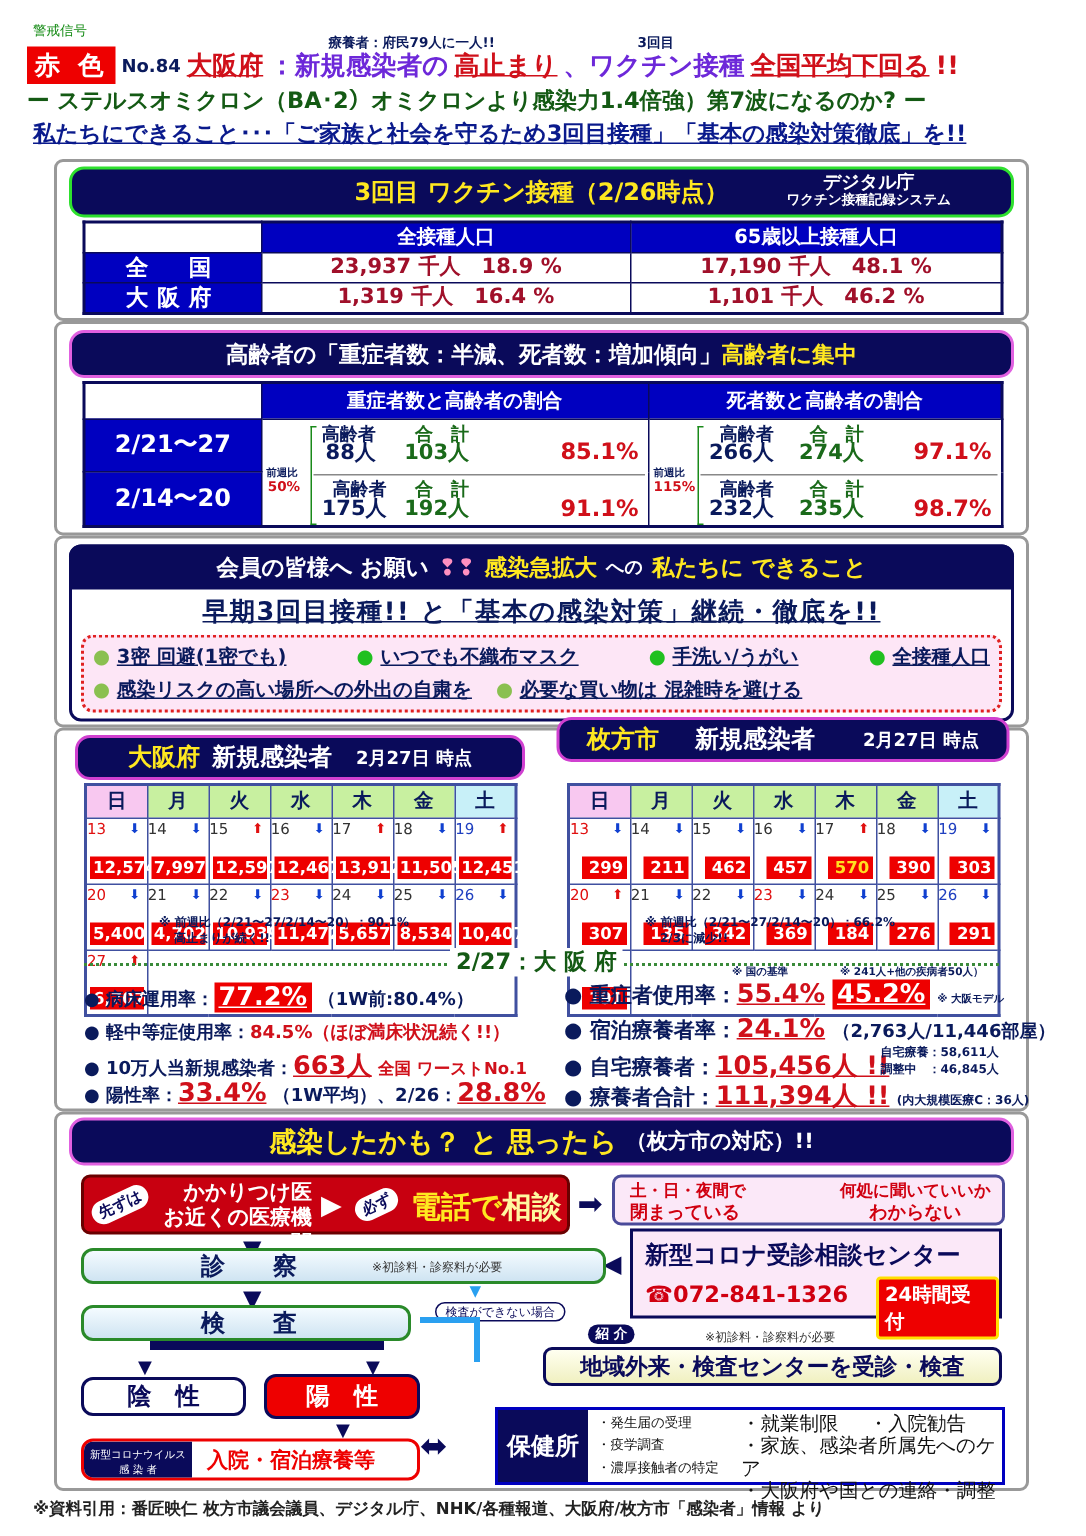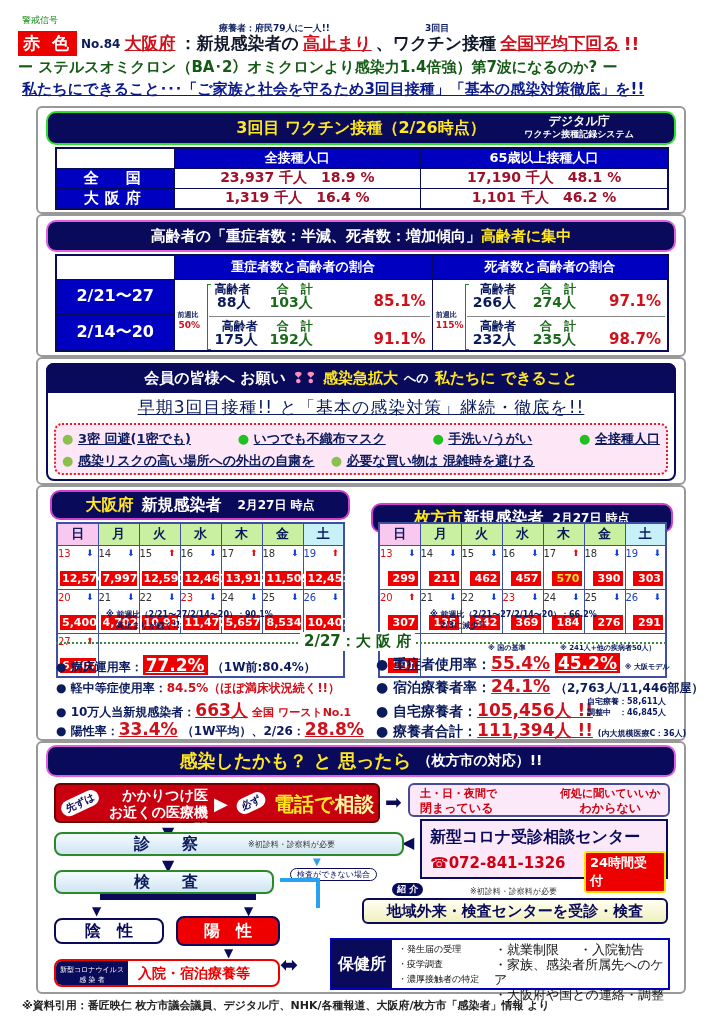--- a/index.html
+++ b/index.html
@@ -5,21 +5,21 @@
 *{box-sizing:border-box;margin:0;padding:0}
 body{width:724px;height:1024px;background:#fff;font-family:"DejaVu Sans","Liberation Sans",sans-serif;position:relative;overflow:hidden;color:#0a1a5c}
 .abs{position:absolute}
 .hdr-top{left:22px;top:14px;font-size:9px;color:#138a13;font-weight:normal}
 .hdr-note1{left:219px;top:22px;font-size:9px;color:#0a1a5c;font-weight:bold}
 .hdr-note2{left:425px;top:22px;font-size:9px;color:#0a1a5c;font-weight:bold}
 .hdr-row1{left:18px;top:31px;display:flex;align-items:center;gap:4px;font-weight:bold;white-space:nowrap}
 .redbadge{background:#e00;color:#fff;font-size:17px;padding:1px 5px;letter-spacing:3px}
 .no{font-size:12px;color:#0a1a5c}
 .r1-osaka{font-size:17px;color:#d0101a;text-decoration:underline}
-.r1-t{font-size:17px;color:#0f172a}
+.r1-t{font-size:17px;color:#6d28d9}
 .r1-red{font-size:17px;color:#d0101a;text-decoration:underline}
 .hdr-row2{left:18px;top:58px;font-size:15px;font-weight:bold;color:#145a14;white-space:nowrap}
 .hdr-row3{left:22px;top:80px;font-size:15px;font-weight:bold;color:#0a1a8c;text-decoration:underline;white-space:nowrap}
 .frame{position:absolute;left:36px;width:650px;border:2px solid #999;border-radius:6px}
 .navybar{position:absolute;background:#0a0a5a;border-radius:10px;color:#fff;font-weight:bold;display:flex;align-items:center;justify-content:center}
 .tbl{position:absolute;border:2px solid #0a0a5a;border-collapse:collapse}
 .tbl td{border:1px solid #0a0a5a;text-align:center;font-weight:bold}
 .th{background:#0000c0;color:#fff;font-size:13px}
 .rowh{background:#0000c0;color:#fff;font-size:15px;letter-spacing:6px}
 .val{color:#a0102a;font-size:14px}
@@ -136,21 +136,21 @@
 
 <div class="frame" style="top:357px;height:128px"></div>
 <div class="abs" style="left:46px;top:363px;width:630px;height:118px;border:2px solid #0a0a5a;border-radius:8px;background:#fff"></div>
 <div class="navybar" style="left:46px;top:363px;width:630px;height:30px;border-radius:8px 8px 0 0;font-size:15px;gap:6px">
   <span>会員の皆様へ お願い</span>
   <span style="color:#ff90c0">❢❢</span>
   <span style="color:#ffe820">感染急拡大</span>
   <span style="font-size:12px">への</span>
   <span style="color:#ffe820">私たちに できること</span>
 </div>
-<div class="abs" style="left:46px;top:396px;width:630px;text-align:center;font-size:17px;font-weight:normal;color:#0a1a5c;text-decoration:underline;letter-spacing:1px">早期3回目接種!! と「基本の感染対策」継続・徹底を!!</div>
+<div class="abs" style="left:46px;top:396px;width:630px;text-align:center;font-size:17px;font-weight:bold;color:#0a1a5c;text-decoration:underline;letter-spacing:1px">早期3回目接種!! と「基本の感染対策」継続・徹底を!!</div>
 <div class="abs" style="left:54px;top:423px;width:614px;height:52px;border:2px dotted #e02020;border-radius:8px;background:#fde6f6;font-size:13px;font-weight:bold;color:#0a1a5c;padding:3px 6px;line-height:22px">
   <div style="display:flex;justify-content:space-between">
     <span><span style="color:#8ac050">●</span> <u>3密 回避(1密でも)</u></span>
     <span><span style="color:#20c020">●</span> <u>いつでも不織布マスク</u></span>
     <span><span style="color:#20c020">●</span> <u>手洗い/うがい</u></span>
     <span><span style="color:#20c020">●</span> <u>全接種人口</u></span>
   </div>
   <div style="display:flex;gap:16px">
     <span><span style="color:#8ac050">●</span> <u>感染リスクの高い場所への外出の自粛を</u></span>
     <span><span style="color:#8ac050">●</span> <u>必要な買い物は 混雑時を避ける</u></span>
@@ -257,21 +257,21 @@
         </td>
         <td colspan="6" style="border:none"></td>
       </tr>
     </tbody>
   </table>
 <div class="abs" style="left:106px;top:609px;font-size:8px;font-weight:bold;color:#0a1a5c;line-height:11px">
   <div>※ 前週比（2/21〜27/2/14〜20）：90.1%</div>
   <div style="padding-left:10px">高止まりが続く!!</div>
 </div>
 
-<div class="navybar" style="left:371px;top:503px;width:302px;height:30px;border:2px solid #d040d0;font-size:16px;gap:1px">
+<div class="navybar" style="left:371px;top:478px;width:302px;height:30px;border:2px solid #d040d0;font-size:16px;gap:24px">
   <span style="color:#ffe820">枚方市</span>
   <span>新規感染者</span>
   <span style="font-size:12px;margin-left:8px">2月27日 時点</span>
 </div>
 <table class="cal" id="cal-hirakata" style="left:378px;top:522px">
     <tbody>
       <tr>
         <th class="sun">日</th>
         <th class="">月</th>
         <th class="">火</th>

